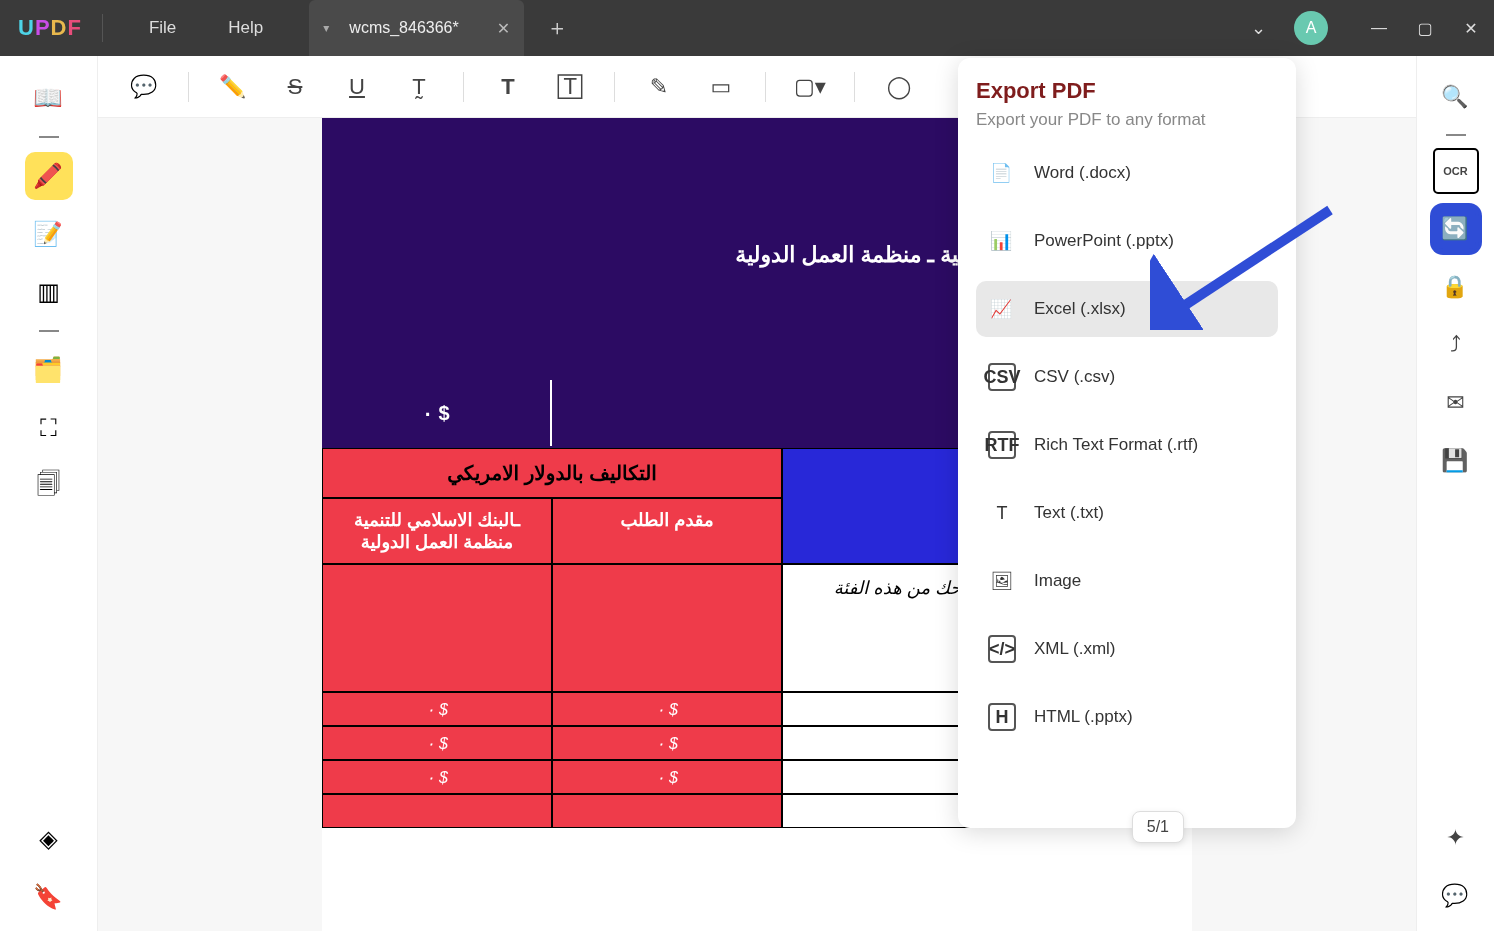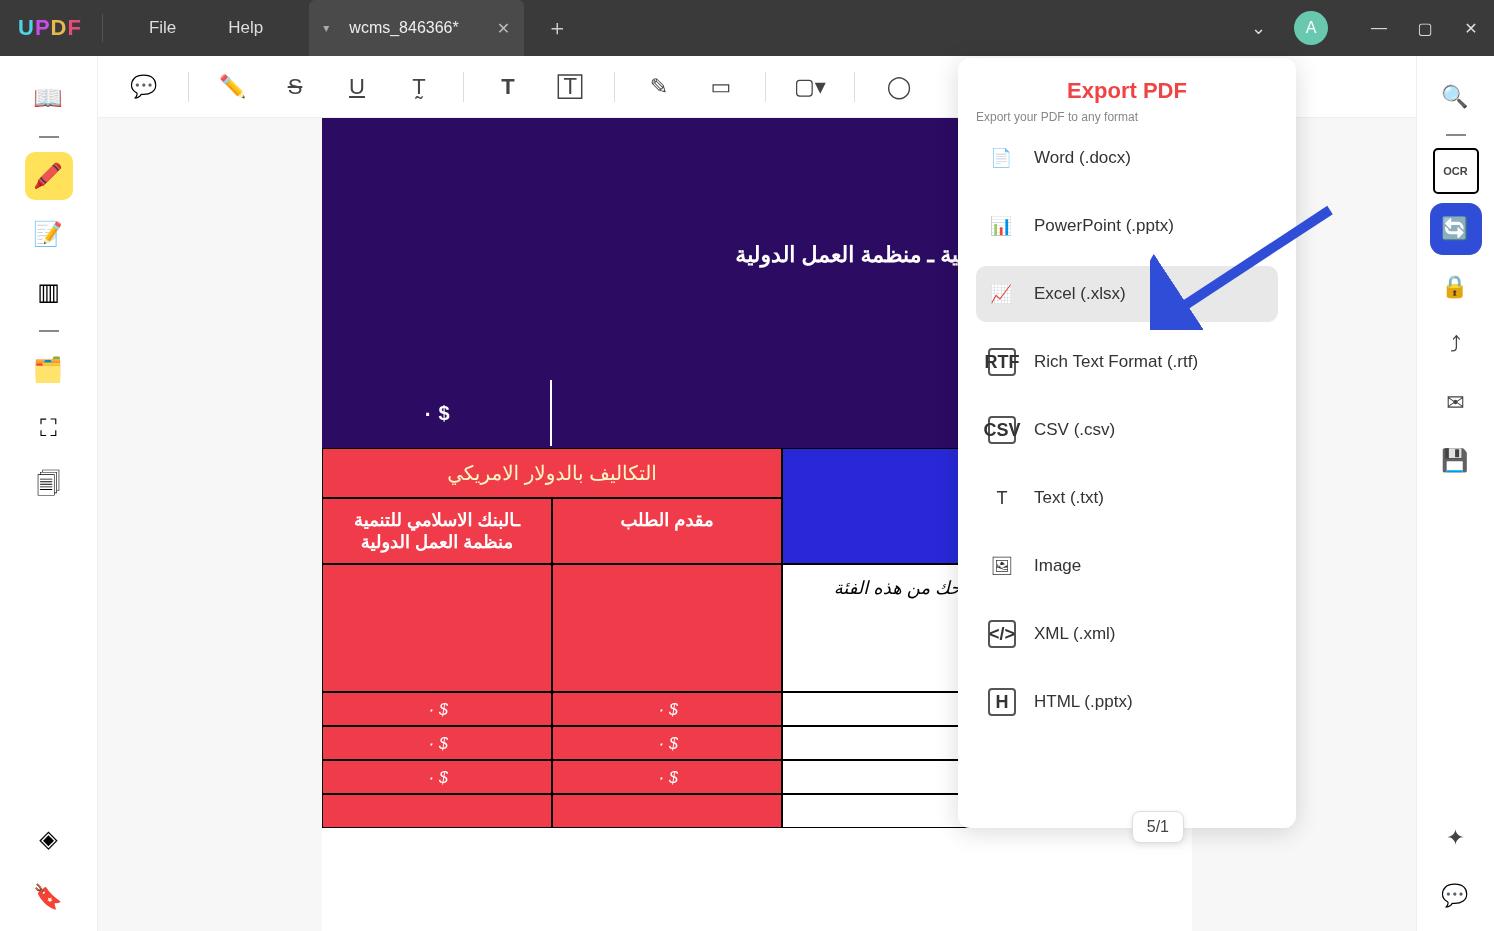--- a/index.html
+++ b/index.html
@@ -39,34 +39,34 @@
 .canvas { flex: 1; background: #f7f7f7; display: flex; justify-content: center; overflow: hidden; position: relative; }
 .page { width: 870px; background: #fff; margin-top: 0; position: relative; }
 .doc-header { background: #2c0b63; color: #fff; height: 262px; padding: 20px; text-align: right; }
 .doc-h1 { font-size: 22px; font-weight: 700; margin-top: 104px; }
 .doc-h2 { font-size: 22px; font-weight: 700; margin-top: 48px; }
 .toprow { display: flex; border-bottom: 2px solid #2c0b63; }
 .toprow-l { width: 230px; background: #2c0b63; color: #fff; text-align: center; font-size: 20px; font-weight: 700; line-height: 66px; border-right: 2px solid #fff; }
 .toprow-r { flex: 1; background: #2c0b63; color: #fff; text-align: right; padding-right: 18px; font-size: 22px; font-weight: 700; line-height: 66px; }
 .subhead { display: flex; }
 .sub-l { width: 460px; display: flex; flex-direction: column; }
-.sub-l-top { background: #ef3b4a; color: #fef9c3; text-align: center; font-size: 20px; font-weight: 400; line-height: 48px; border: 1px solid #000; }
+.sub-l-top { background: #ef3b4a; color: #000000; text-align: center; font-size: 20px; font-weight: 700; line-height: 48px; border: 1px solid #000; }
 .sub-l-bot { display: flex; }
 .sub-l-bot > div { flex: 1; background: #ef3b4a; color: #fff; text-align: center; font-size: 18px; font-weight: 700; padding: 10px; border: 1px solid #000; }
 .sub-r { flex: 1; background: #2828d8; color: #fff; text-align: right; padding-right: 18px; font-size: 22px; font-weight: 700; display: flex; align-items: center; justify-content: flex-end; border: 1px solid #000; }
 .datarow { display: flex; height: 34px; }
 .datarow.tall { height: 128px; }
 .cell-red { background: #ef3b4a; border: 1px solid #000; flex-basis: 230px; color:#fff; font-style: italic; text-align:center; line-height:34px; }
 .cell-red.col2 { flex-basis: 230px; }
 .cell-txt { flex: 1; border: 1px solid #000; text-align: right; padding-right: 12px; font-style: italic; font-size: 18px; line-height: 30px; }
 .cell-txt.tall { padding-top: 8px; }
 
 .export-panel { position: absolute; left: 958px; top: 58px; width: 338px; height: 770px; background: #fff; border-radius: 12px; box-shadow: 0 4px 24px rgba(0,0,0,0.15); padding: 20px 18px; }
-.export-title { font-size: 22px; font-weight: 700; color: #ef4444; text-align: center; }
-.export-sub { color: #888; font-size: 12px; margin-top: 6px; margin-bottom: 6px; }
+.export-title { font-size: 22px; font-weight: 700; color: #7f1d1d; }
+.export-sub { color: #888; font-size: 17px; margin-top: 6px; margin-bottom: 15px; }
 .export-opt { display: flex; align-items: center; height: 56px; padding-left: 12px; border-radius: 10px; margin-bottom: 12px; cursor: pointer; font-size: 17px; color: #333; }
 .export-opt.hover { background: #e8e8e8; }
 .export-opt .oi { width: 28px; height: 28px; margin-right: 18px; display:flex; align-items:center; justify-content:center; font-size: 18px; }
 .oi-box { border: 2px solid #555; border-radius: 4px; font-size: 11px; font-weight: 700; }
 
 .right-rail { width: 78px; background: #fff; border-left: 1px solid #eee; display: flex; flex-direction: column; align-items: center; padding-top: 18px; }
 .rr-ico { width: 46px; height: 46px; display: flex; align-items: center; justify-content: center; font-size: 22px; color: #444; border-radius: 10px; margin-bottom: 12px; cursor: pointer; }
 .rr-sep { width: 20px; height: 2px; background: #888; margin: 2px 0 12px 0; }
 .rr-active { background: #2f4dd6; color: #fff; border: 3px solid #2f4dd6; box-shadow: 0 0 0 3px #2f4dd6; }
 .rr-bottom { margin-top: auto; margin-bottom: 20px; }
@@ -213,26 +213,26 @@
     </div>
   <div class="export-opt">
       <span class="oi">📊</span>
       <span>PowerPoint (.pptx)</span>
     </div>
   <div class="export-opt hover">
       <span class="oi">📈</span>
       <span>Excel (.xlsx)</span>
     </div>
   <div class="export-opt">
+      <span class="oi oi-box">CSV</span>
+      <span>CSV (.csv)</span>
+    </div>
+  <div class="export-opt">
       <span class="oi oi-box">RTF</span>
       <span>Rich Text Format (.rtf)</span>
-    </div>
-  <div class="export-opt">
-      <span class="oi oi-box">CSV</span>
-      <span>CSV (.csv)</span>
     </div>
   <div class="export-opt">
       <span class="oi">T</span>
       <span>Text (.txt)</span>
     </div>
   <div class="export-opt">
       <span class="oi">🖼</span>
       <span>Image</span>
     </div>
   <div class="export-opt">

